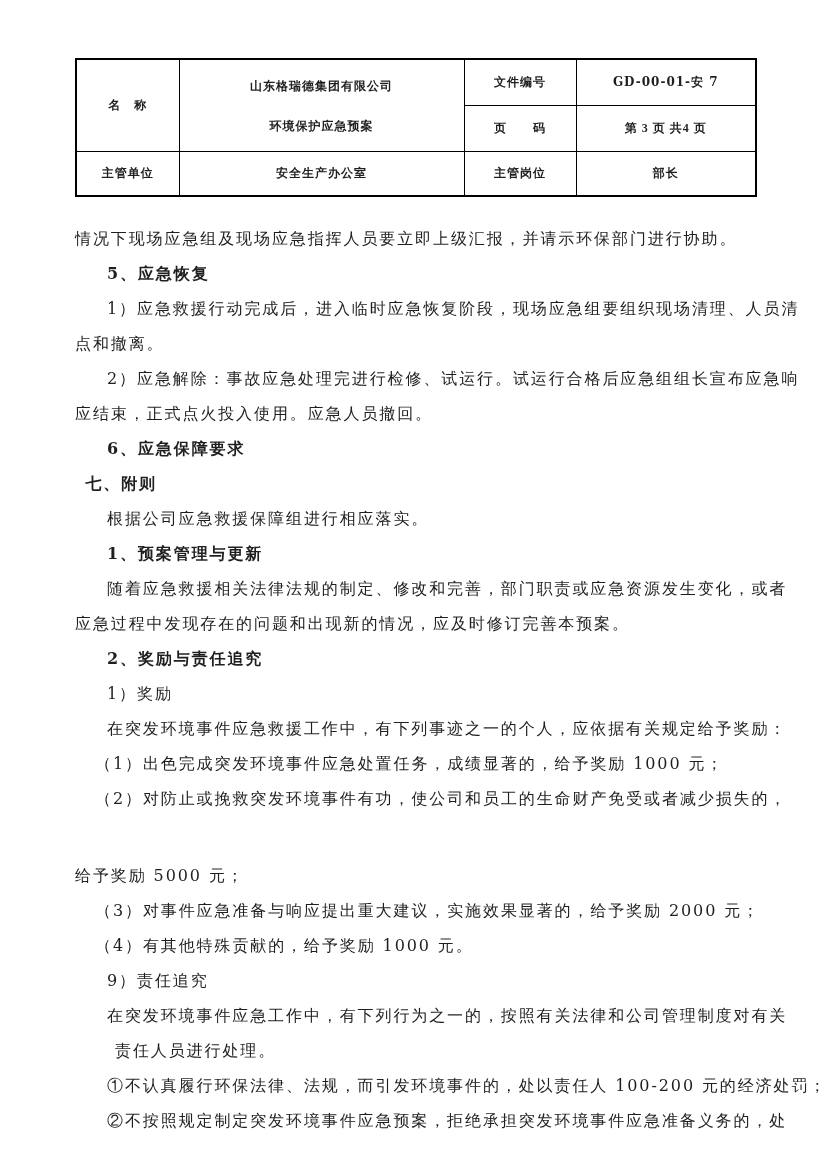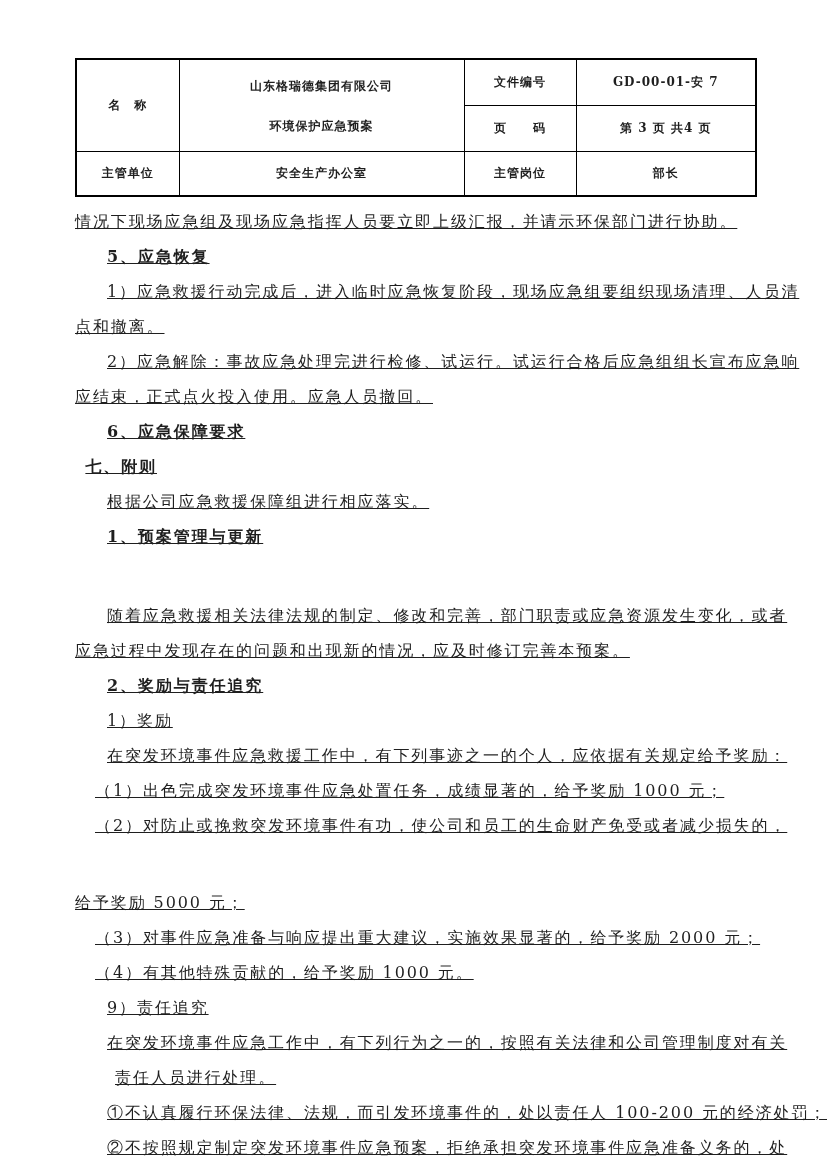--- a/index.html
+++ b/index.html
@@ -31,32 +31,31 @@
     text-align: center;
     vertical-align: middle;
     font-size: 12px;
     font-weight: bold;
     letter-spacing: 1px;
     padding: 0;
     overflow: hidden;
     white-space: nowrap;
   }
   tr.r1 td { height: 45px; }
-  tr.r2 td { height: 45px; }
+  tr.r2 td { height: 45px; font-family: Liberation Serif, serif; }
   tr.r3 td { height: 43px; }
   td.title-cell div { line-height: 40px; }
   
   .body-text {
     position: absolute;
     left: 75px;
-    top: 204px;
+    top: 221px;
     width: 705px;
     font-size: 16px;
     letter-spacing: 1.9px;
-    text-decoration: underline;
   }
   .line {
     height: 35px;
     line-height: 35px;
     white-space: nowrap;
   }
   .line.bold {
     font-weight: bold;
   }
 </style>
@@ -99,21 +98,21 @@
       <div class="line" style="padding-left: 0em;">情况下现场应急组及现场应急指挥人员要立即上级汇报，并请示环保部门进行协助。</div>
       <div class="line bold" style="padding-left: 2em;">5、应急恢复</div>
       <div class="line" style="padding-left: 2em;">1）应急救援行动完成后，进入临时应急恢复阶段，现场应急组要组织现场清理、人员清</div>
       <div class="line" style="padding-left: 0em;">点和撤离。</div>
       <div class="line" style="padding-left: 2em;">2）应急解除：事故应急处理完进行检修、试运行。试运行合格后应急组组长宣布应急响</div>
       <div class="line" style="padding-left: 0em;">应结束，正式点火投入使用。应急人员撤回。</div>
       <div class="line bold" style="padding-left: 2em;">6、应急保障要求</div>
       <div class="line bold" style="padding-left: 0.65em;">七、附则</div>
       <div class="line" style="padding-left: 2em;">根据公司应急救援保障组进行相应落实。</div>
       <div class="line bold" style="padding-left: 2em;">1、预案管理与更新</div>
-      <div class="line" style="padding-left: 2em; margin-top: 44px;">随着应急救援相关法律法规的制定、修改和完善，部门职责或应急资源发生变化，或者</div>
+      <div class="line" style="padding-left: 2em;">随着应急救援相关法律法规的制定、修改和完善，部门职责或应急资源发生变化，或者</div>
       <div class="line" style="padding-left: 0em;">应急过程中发现存在的问题和出现新的情况，应及时修订完善本预案。</div>
       <div class="line bold" style="padding-left: 2em;">2、奖励与责任追究</div>
       <div class="line" style="padding-left: 2em;">1）奖励</div>
       <div class="line" style="padding-left: 2em;">在突发环境事件应急救援工作中，有下列事迹之一的个人，应依据有关规定给予奖励：</div>
       <div class="line" style="padding-left: 1.25em;">（1）出色完成突发环境事件应急处置任务，成绩显著的，给予奖励 1000 元；</div>
       <div class="line" style="padding-left: 1.25em;">（2）对防止或挽救突发环境事件有功，使公司和员工的生命财产免受或者减少损失的，</div>
       <div class="line" style="padding-left: 0em; margin-top: 42px;">给予奖励 5000 元；</div>
       <div class="line" style="padding-left: 1.25em;">（3）对事件应急准备与响应提出重大建议，实施效果显著的，给予奖励 2000 元；</div>
       <div class="line" style="padding-left: 1.25em;">（4）有其他特殊贡献的，给予奖励 1000 元。</div>
       <div class="line" style="padding-left: 2em;">9）责任追究</div>

